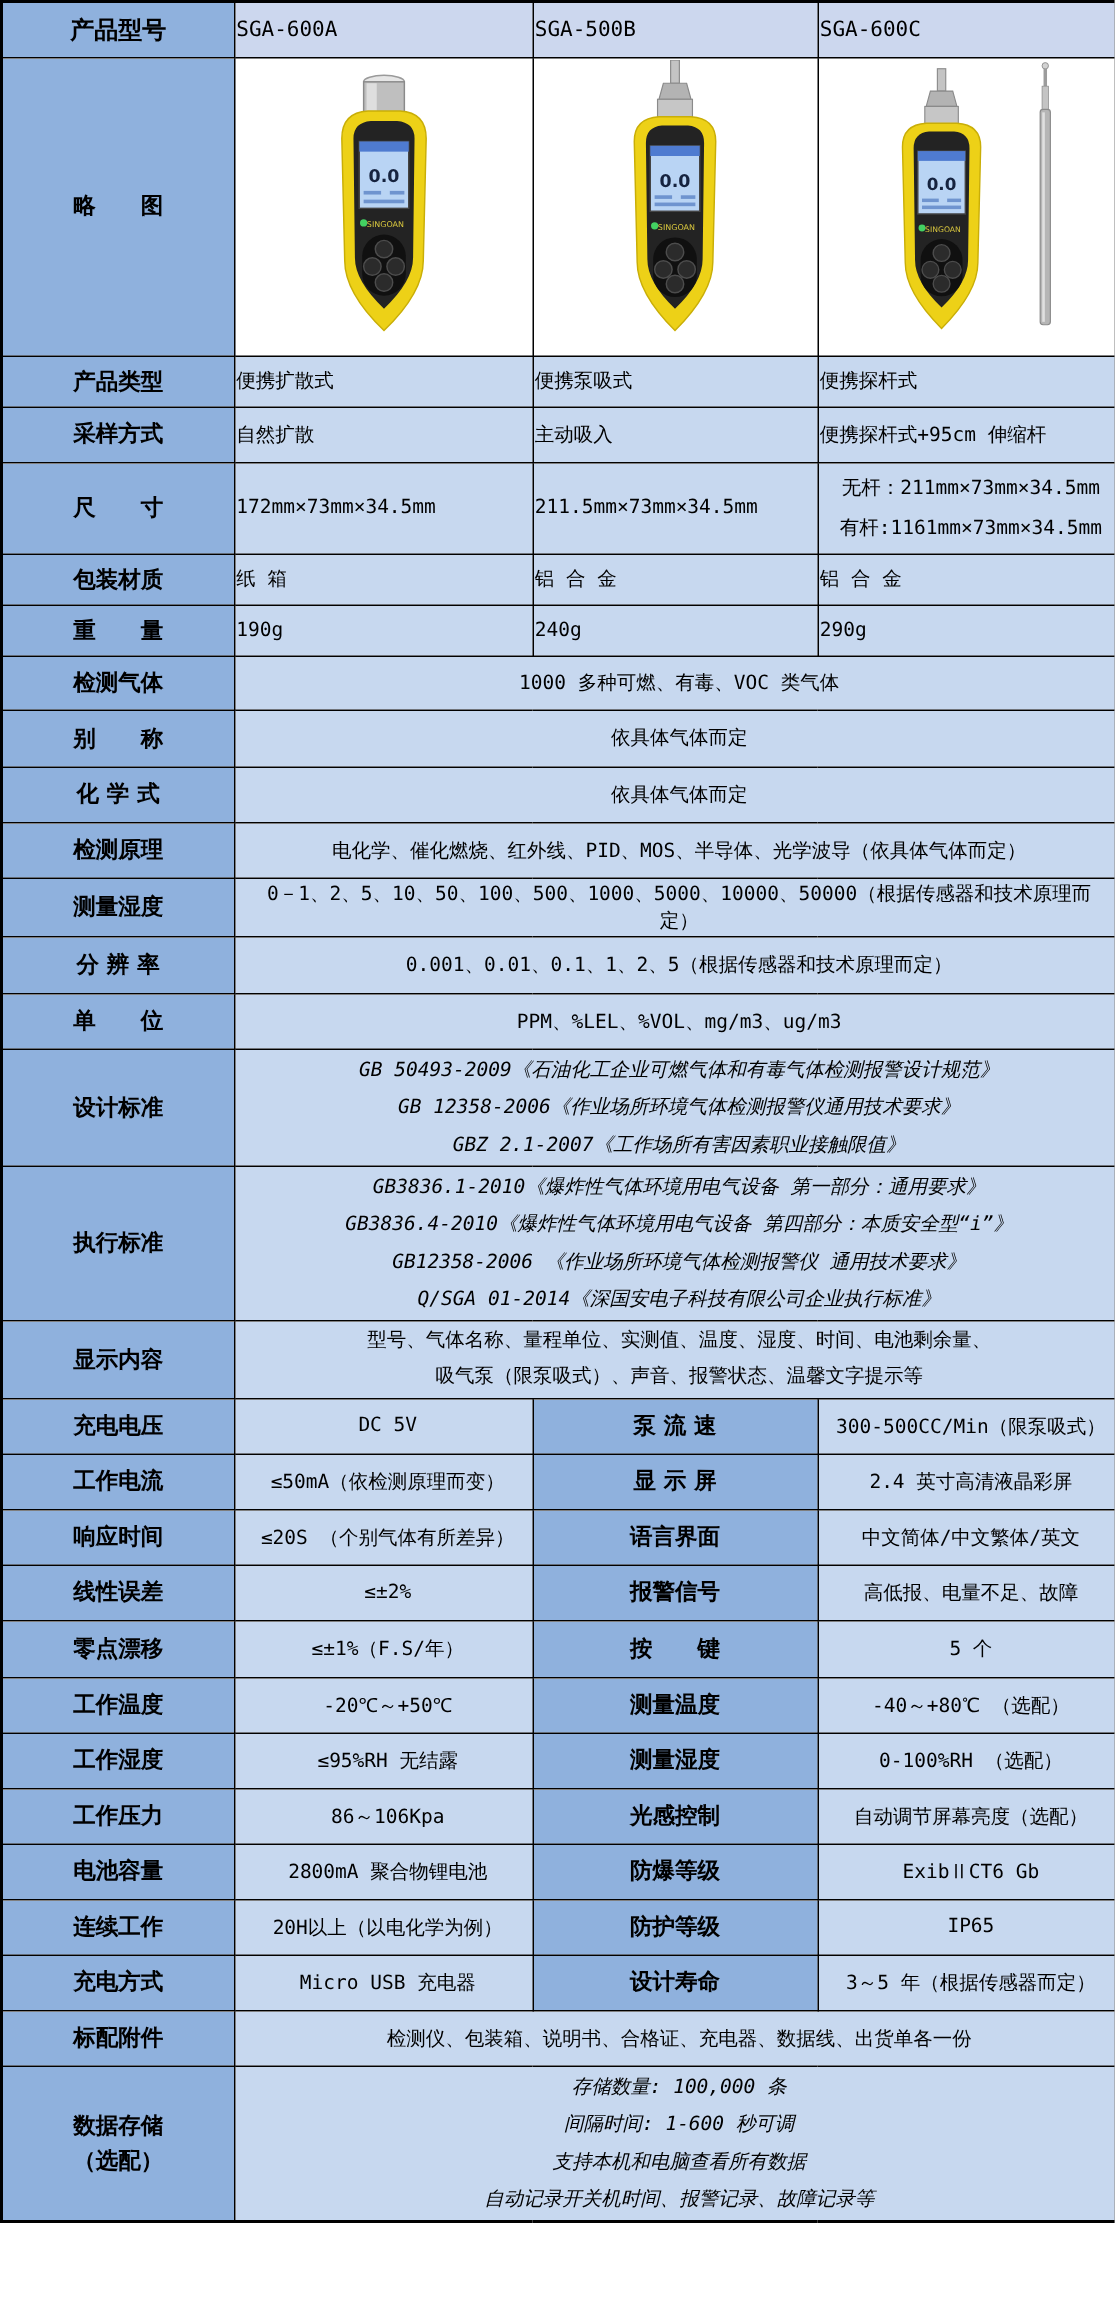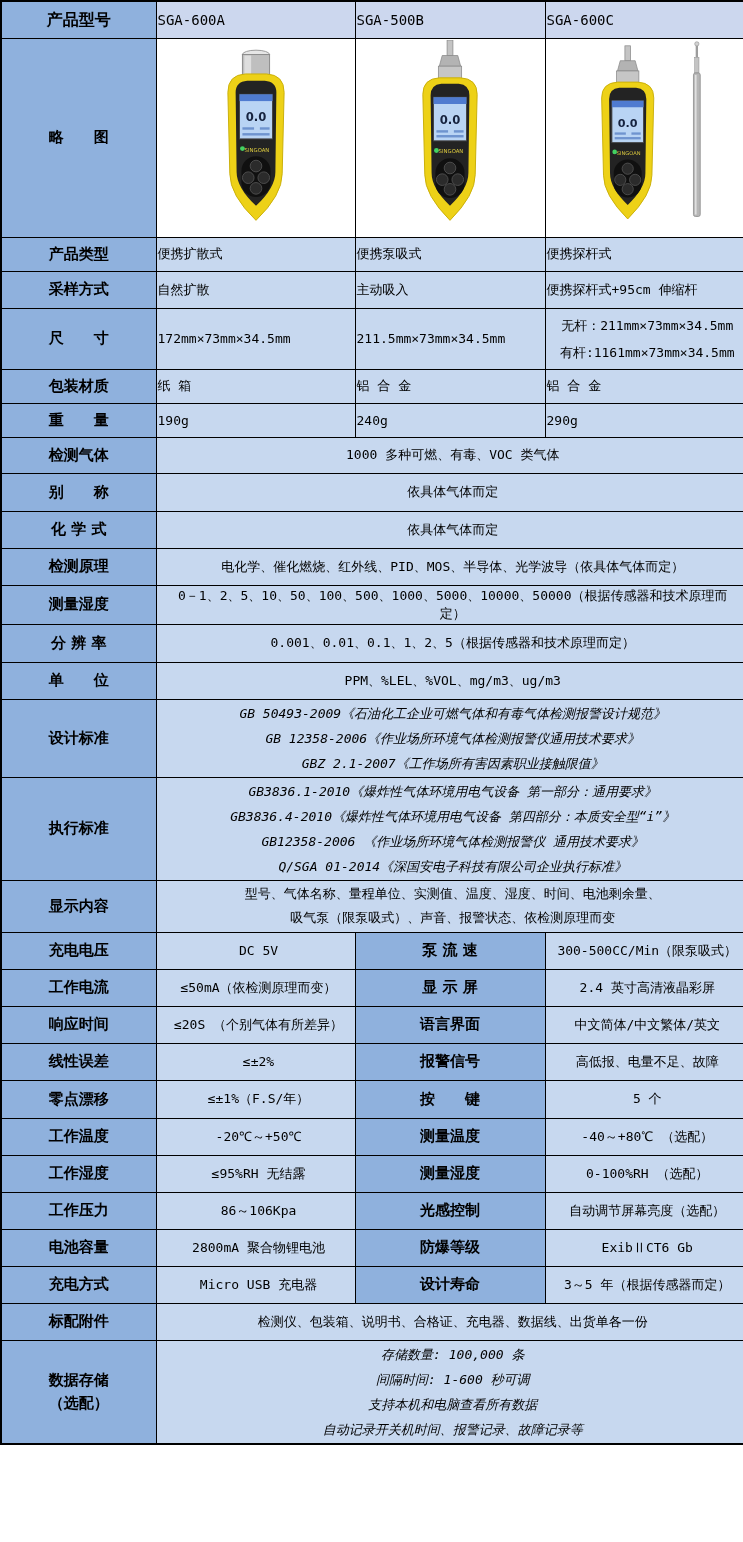--- a/index.html
+++ b/index.html
@@ -211,21 +211,21 @@
 <tr class="h100">
   <td class="lbl">执行标准</td>
   <td class="val left ml lh25" colspan="3">GB3836.1-2010《爆炸性气体环境用电气设备  第一部分：通用要求》
 GB3836.4-2010《爆炸性气体环境用电气设备  第四部分：本质安全型“i”》
 GB12358-2006 《作业场所环境气体检测报警仪  通用技术要求》
 Q/SGA 01-2014《深国安电子科技有限公司企业执行标准》</td>
 </tr>
 <tr class="h52">
   <td class="lbl">显示内容</td>
   <td class="val left ml lh24" colspan="3">型号、气体名称、量程单位、实测值、温度、湿度、时间、电池剩余量、
-吸气泵（限泵吸式）、声音、报警状态、依检测原理而变</td>
+吸气泵（限泵吸式）、声音、报警状态、温馨文字提示等</td>
 </tr>
 
 <tr class="h37">
   <td class="lbl">充电电压</td>
   <td class="val left">DC 5V</td>
   <td class="lbl">泵 流 速</td>
   <td class="val left">300-500CC/Min（限泵吸式）</td>
 </tr>
 <tr class="h37">
   <td class="lbl">工作电流</td>
@@ -267,20 +267,26 @@
   <td class="lbl">工作压力</td>
   <td class="val left">86～106Kpa</td>
   <td class="lbl">光感控制</td>
   <td class="val left">自动调节屏幕亮度（选配）</td>
 </tr>
 <tr class="h37">
   <td class="lbl">电池容量</td>
   <td class="val left">2800mA 聚合物锂电池</td>
   <td class="lbl">防爆等级</td>
   <td class="val left">ExibⅡCT6 Gb</td>
+</tr>
+<tr class="h37">
+  <td class="lbl">连续工作</td>
+  <td class="val left">20H以上（以电化学为例）</td>
+  <td class="lbl">防护等级</td>
+  <td class="val left">IP65</td>
 </tr>
 <tr class="h37">
   <td class="lbl">充电方式</td>
   <td class="val left">Micro USB 充电器</td>
   <td class="lbl">设计寿命</td>
   <td class="val left">3～5 年（根据传感器而定）</td>
 </tr>
 
 <tr class="h37">
   <td class="lbl">标配附件</td>

